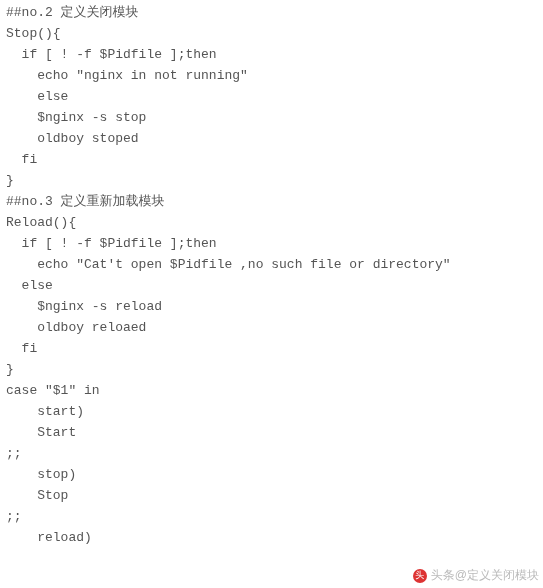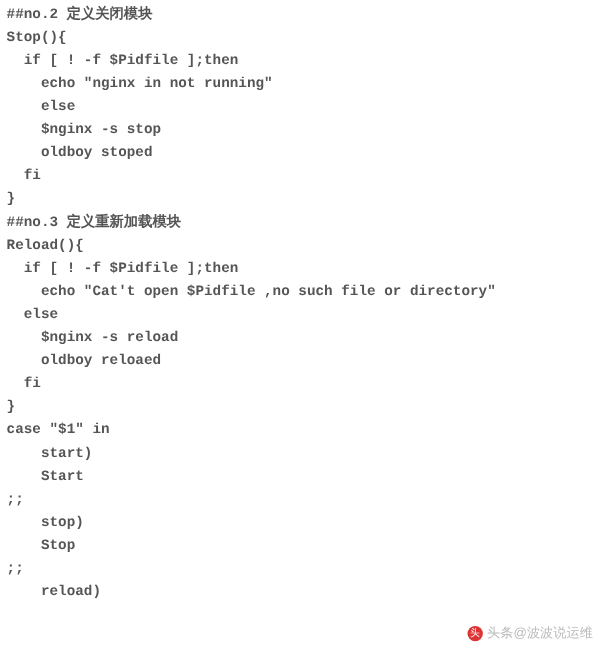--- a/index.html
+++ b/index.html
@@ -11,21 +11,20 @@
     font-size: 13px;
     line-height: 21px;
     color: #555;
     background: #fff;
     overflow: hidden;
     position: relative;
   }
   .code-block {
     padding: 2px 6px;
     white-space: pre;
-    font-weight: bold;
   }
 
   .footer {
     position: absolute;
     right: 4px;
     bottom: 2px;
     font-family: "Microsoft YaHei", sans-serif;
     font-size: 12px;
     color: #bbb;
     display: flex;
@@ -44,14 +43,14 @@
     font-family: sans-serif;
   }
 </style>
 </head>
 <body>
 
 <div class="code-block"><div>##no.2 定义关闭模块</div><div>Stop(){</div><div>  if [ ! -f $Pidfile ];then</div><div>    echo "nginx in not running"</div><div>    else</div><div>    $nginx -s stop</div><div>    oldboy stoped</div><div>  fi</div><div>}</div><div>##no.3 定义重新加载模块</div><div>Reload(){</div><div>  if [ ! -f $Pidfile ];then</div><div>    echo "Cat't open $Pidfile ,no such file or directory"</div><div>  else</div><div>    $nginx -s reload</div><div>    oldboy reloaed</div><div>  fi</div><div>}</div><div></div><div>case "$1" in</div><div>    start)</div><div>    Start</div><div>;;</div><div>    stop)</div><div>    Stop</div><div>;;</div><div>    reload)</div></div>
 
 <div class="footer">
   <span class="logo">头</span>
-  <span>头条@波波说运维</span>
+  <span>头条@定义关闭模块</span>
 </div>
 
 </body></html>

